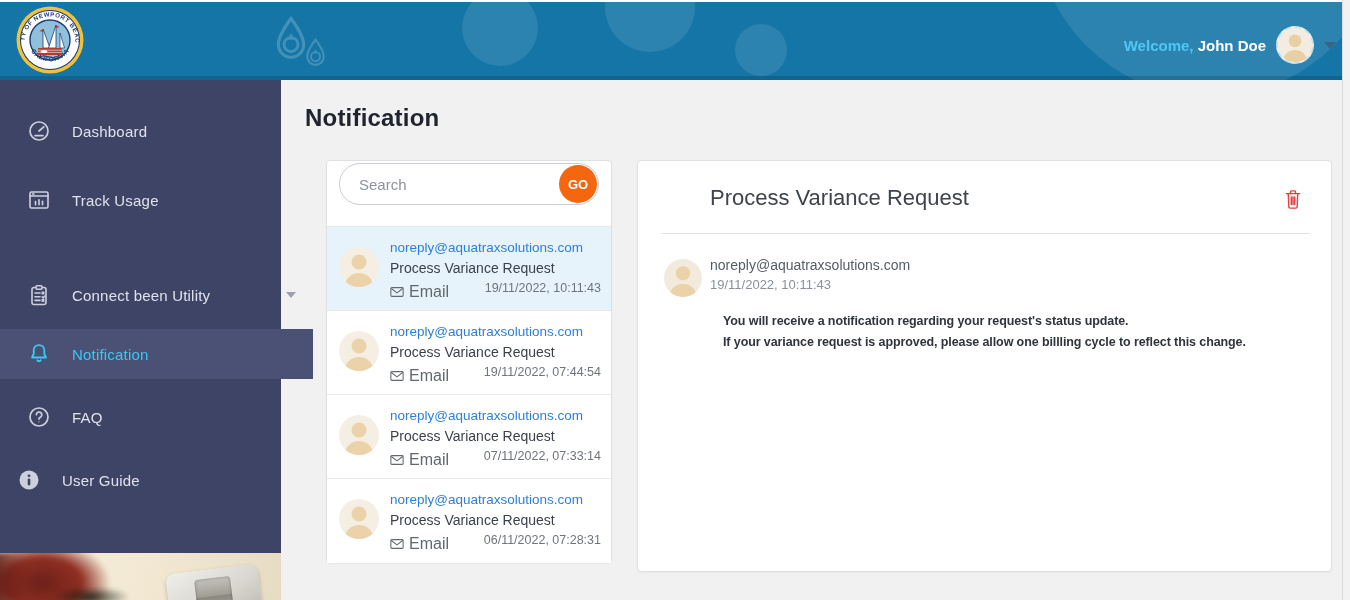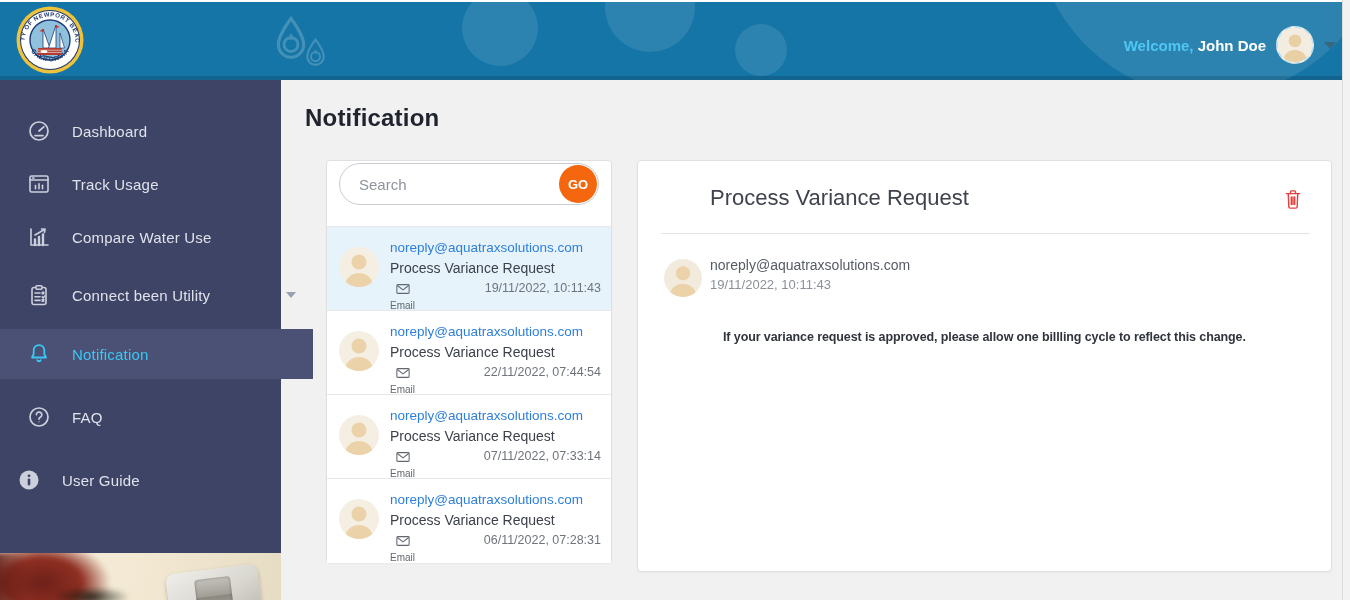--- a/index.html
+++ b/index.html
@@ -65,33 +65,33 @@
             font-family:"Liberation Sans",sans-serif; }
   .search-divider { position:absolute; left:0; top:65px; width:100%; height:1px; background:#e8e8ea; }
 
   
   .notif-item { position:absolute; left:0; width:284px; height:84px; border-bottom:1px solid #e8e8ea; cursor:pointer; background:#ffffff; }
   .notif-item.selected { background:#e7f3fa; }
   .notif-avatar { position:absolute; left:12px; top:20px; width:40px; height:40px; border-radius:50%; overflow:hidden; }
   .notif-from { position:absolute; left:63px; top:13px; font-size:13.5px; color:#2e7fd9; white-space:nowrap; }
   .notif-subject { position:absolute; left:63px; top:33px; font-size:14px; color:#3c414b; white-space:nowrap; }
   .notif-channel { position:absolute; left:63px; top:56px; display:flex; align-items:center; gap:5px;
-                   font-size:10px; color:#62686f;flex-direction:column; }
+                   font-size:16px; color:#62686f; }
   .notif-time { position:absolute; right:10px; top:54px; font-size:12.5px; color:#6f747c; }
 
   
   .detail-title { position:absolute; left:72px; top:24px; font-size:22px; font-weight:400; color:#3e434d; }
   .trash-btn { position:absolute; right:27px; top:27px; width:22px; height:24px; background:none; border:none; cursor:pointer; padding:0; }
   .detail-divider { position:absolute; left:23px; top:72px; width:649px; height:1px; background:#e3e3e5; }
   .sender-avatar { position:absolute; left:26px; top:98px; width:38px; height:38px; border-radius:50%; overflow:hidden; }
   .sender-from { position:absolute; left:72px; top:96px; font-size:14px; color:#565c66; }
   .sender-time { position:absolute; left:72px; top:116px; font-size:13px; color:#8b9199; }
   .detail-body { position:absolute; left:85px; top:150px; width:600px; font-size:12.5px; font-weight:700;
                  color:#30343c; line-height:21px; letter-spacing:-0.1px; }
-  .detail-body .para2 { margin-top:16px; }
+  .detail-body .para2 { margin-top:0; }
 
   
   .scrollbar { position:absolute; right:0; top:0; width:8px; height:600px; background:#f2f2f2;
                border-left:1px solid #dcdcdc; z-index:10; }
 
   .seal-text { font-size:6.1px; font-weight:700; letter-spacing:0.55px; fill:#1e3a72; }
 </style>
 </head>
 <body>
 
@@ -161,47 +161,34 @@
       <span class="nav-icon">
         <svg viewBox="0 0 24 24" width="24" height="24" fill="none" stroke="currentColor" stroke-width="1.7" stroke-linecap="round">
           <circle cx="12" cy="12" r="9"></circle>
           <line x1="12" y1="12" x2="16.8" y2="7.8"></line>
           <line x1="8" y1="16.6" x2="16" y2="16.6"></line>
         </svg>
       </span>
       <span class="nav-label">Dashboard</span>
     </div>
 
-    <div class="nav-item" style="top:78px; height:52px;align-items:center;">
+    <div class="nav-item" style="top:94px; height:52px;align-items:center;">
       <span class="nav-icon">
         <svg viewBox="0 0 24 24" width="24" height="24" fill="none" stroke="currentColor" stroke-width="1.6" stroke-linecap="round">
           <rect x="3" y="4" width="18" height="16" rx="1.5"></rect>
           <line x1="3" y1="8" x2="21" y2="8"></line>
           <line x1="5.5" y1="6" x2="7" y2="6"></line>
           <line x1="8.5" y1="16.8" x2="8.5" y2="13.5"></line>
           <line x1="12" y1="16.8" x2="12" y2="11.8"></line>
           <line x1="15.5" y1="16.8" x2="15.5" y2="13.2"></line>
         </svg>
       </span>
       <span class="nav-label">Track Usage</span>
     </div>
 
-    <div class="nav-item" style="top:131px; height:52px;">
-      <span class="nav-icon">
-        <svg viewBox="0 0 24 24" width="24" height="24" fill="none" stroke="currentColor" stroke-width="1.6" stroke-linecap="round">
-          <polyline points="4,4 4,20 21,20"></polyline>
-          <line x1="8" y1="20" x2="8" y2="14.5" stroke-width="2.4"></line>
-          <line x1="12" y1="20" x2="12" y2="12" stroke-width="2.4"></line>
-          <line x1="16" y1="20" x2="16" y2="9.5" stroke-width="2.4"></line>
-          <line x1="8" y1="10" x2="17.5" y2="4.5"></line>
-          <polyline points="14.5,4 18,4.2 17.5,7.5"></polyline>
-        </svg>
-      </span>
-      <span class="nav-label">Compare Water Use</span>
-    </div>
 
     <div class="nav-item" style="top:186px; height:58px;">
       <span class="nav-icon">
         <svg viewBox="0 0 24 24" width="24" height="24" fill="none" stroke="currentColor" stroke-width="1.6" stroke-linecap="round">
           <rect x="5" y="4.5" width="14" height="17" rx="2"></rect>
           <rect x="9" y="2.8" width="6" height="3.4" rx="1" fill="#3e4465"></rect>
           <line x1="8" y1="10" x2="13" y2="10"></line>
           <line x1="8" y1="13.7" x2="13" y2="13.7"></line>
           <line x1="8" y1="17.4" x2="13" y2="17.4"></line>
           <path d="M15.2 9.2 l1.6 1.6 M16.8 9.2 l-1.6 1.6"></path>
@@ -295,21 +282,21 @@
         </div>
         <div class="notif-from">noreply@aquatraxsolutions.com</div>
         <div class="notif-subject">Process Variance Request</div>
         <div class="notif-channel">
           <svg width="14" height="12" viewBox="0 0 16 13" fill="none" stroke="#62686f" stroke-width="1.2">
               <rect x="1" y="1.5" width="14" height="10" rx="1"></rect>
               <path d="M1.5 2.5 L8 7.5 L14.5 2.5"></path>
             </svg>
           <span>Email</span>
         </div>
-        <div class="notif-time">22/11/2022, 07:44:54</div>
+        <div class="notif-time">19/11/2022, 07:44:54</div>
       </div>
 
       <div class="notif-item" style="top:234px;">
         <div class="notif-avatar">
           <svg width="40" height="40" viewBox="0 0 40 40">
               <rect width="40" height="40" fill="#f5eee2"></rect>
               <circle cx="20" cy="15" r="7.5" fill="#ecd2a8"></circle>
               <path d="M6 40c0-9 6.5-14 14-14s14 5 14 14z" fill="#ecd2a8"></path>
             </svg>
         </div>
@@ -365,20 +352,21 @@
             <rect width="40" height="40" fill="#f2ebdd"></rect>
             <circle cx="20" cy="15" r="7.5" fill="#ecd2a8"></circle>
             <path d="M6 40c0-9 6.5-14 14-14s14 5 14 14z" fill="#ecd2a8"></path>
           </svg>
       </div>
       <div class="sender-from">noreply@aquatraxsolutions.com</div>
       <div class="sender-time">19/11/2022, 10:11:43</div>
 
       <div class="detail-body">
         <div>
+          <div>You will receive a notification regarding your request's status update.</div>
         </div>
         <div class="para2">
           <div>If your variance request is approved, please allow one billling cycle to reflect this change.</div>
         </div>
       </div>
     </div>
   </div>
 
   <div class="scrollbar"></div>
 </div>

